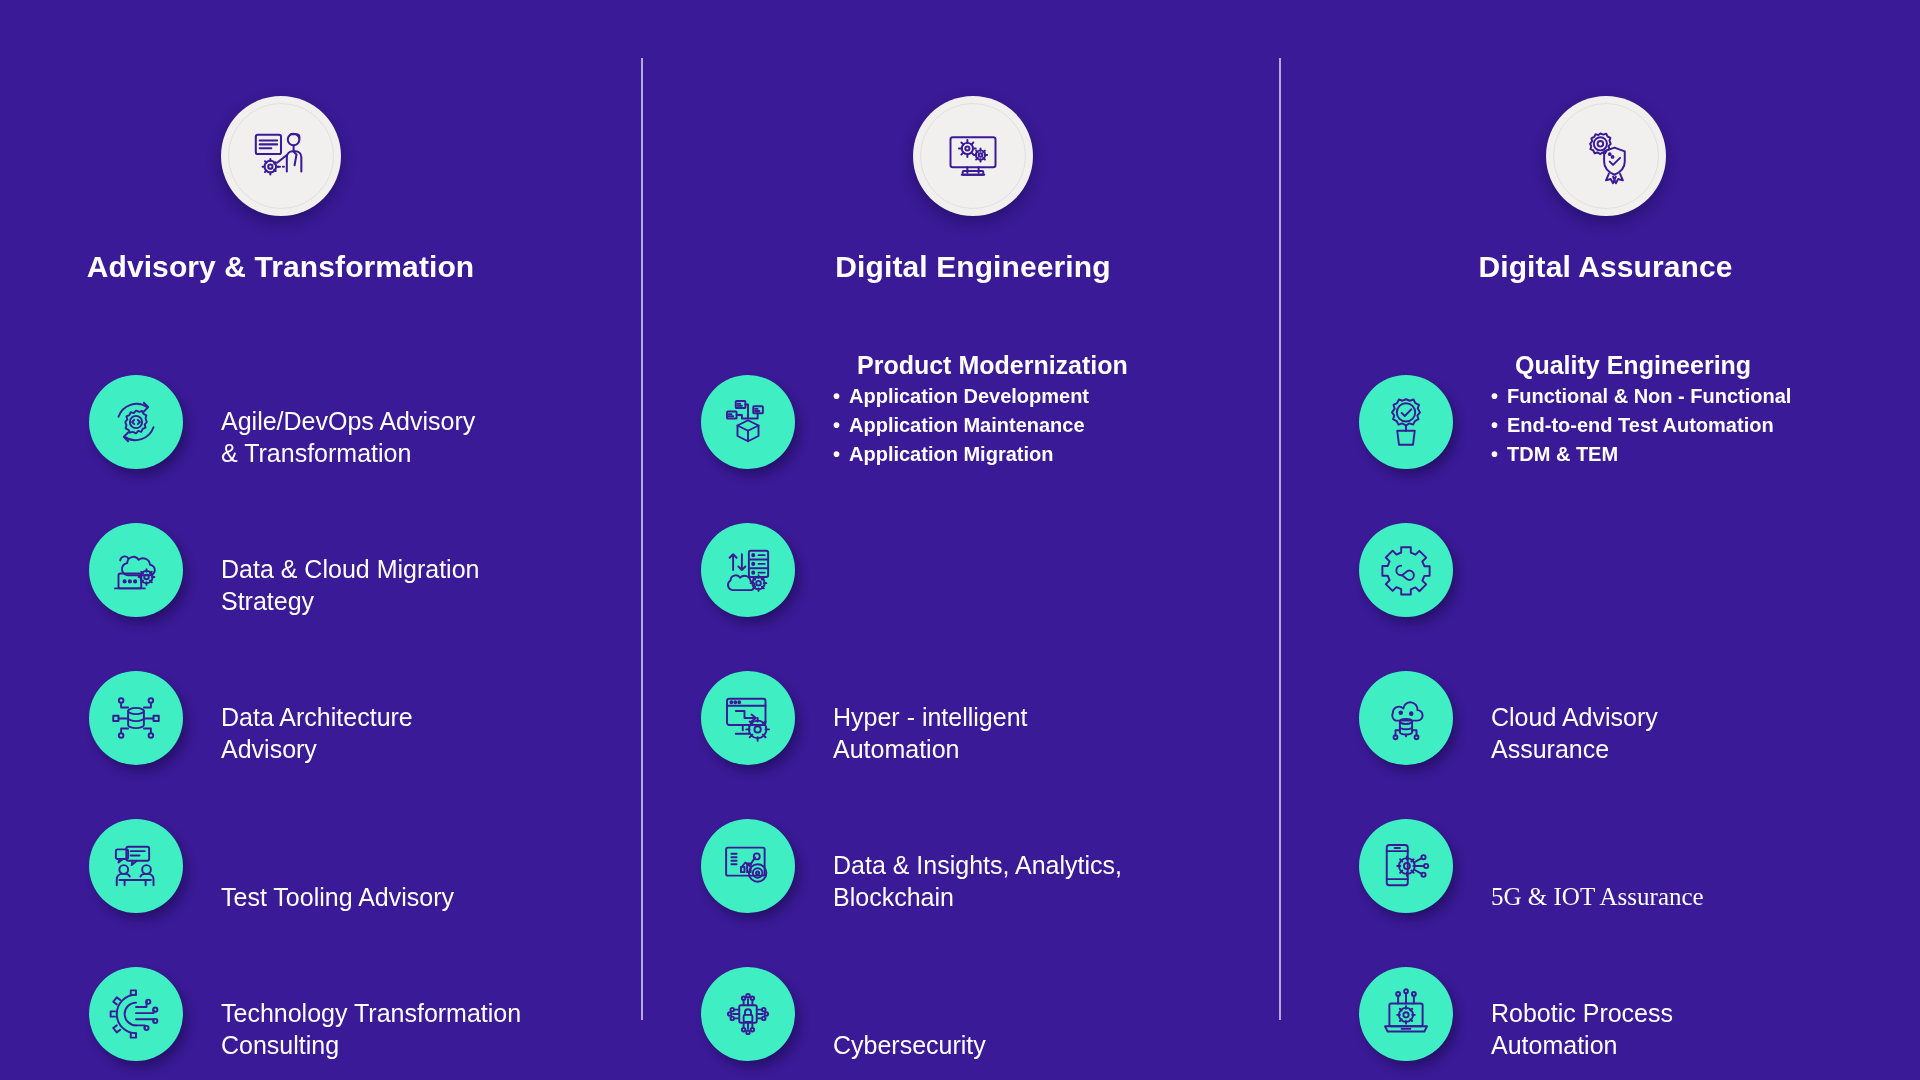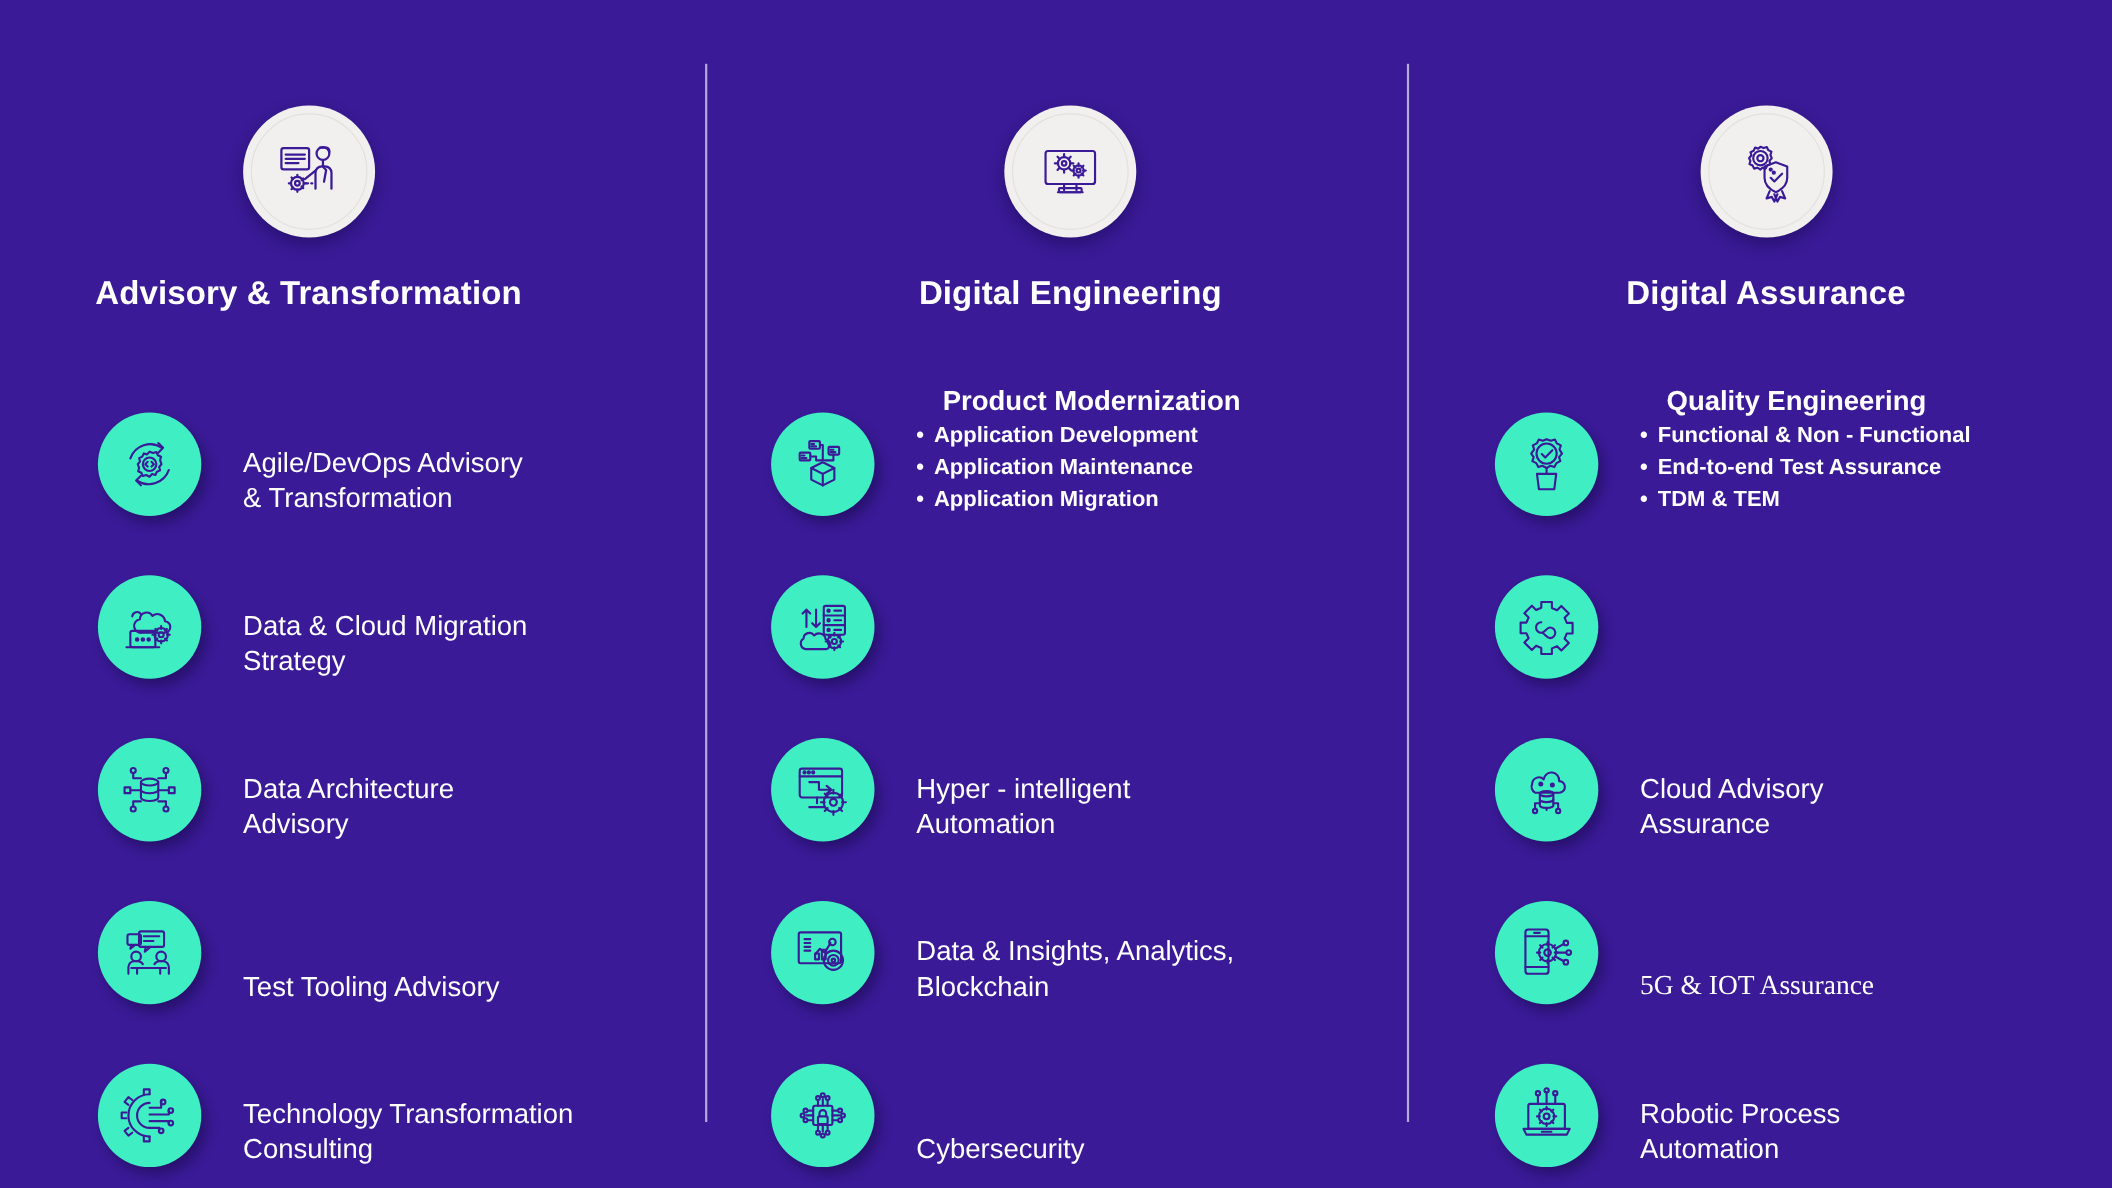--- a/index.html
+++ b/index.html
@@ -448,21 +448,21 @@
             <path d="M27 21.5l3.6 3.6L38 17.5"></path>
             <path d="M32 36v6"></path>
             <path d="M22 42h20l-2 16H24z"></path>
           </svg>
         </div>
           </div>
         <div class="item-text">
           <div class="item-title bold">Quality Engineering</div>
           <div class="sublist">
             <div class="sub"><span class="dot">•</span><span>Functional &amp; Non - Functional</span></div>
-            <div class="sub"><span class="dot">•</span><span>End-to-end Test Assurance</span></div>
+            <div class="sub"><span class="dot">•</span><span>End-to-end Test Automation</span></div>
             <div class="sub"><span class="dot">•</span><span>TDM &amp; TEM</span></div>
           </div>
         </div>
       </div>
 
       <div class="item">
         <div class="item-icon-wrap">
             <div class="item-icon">
           <svg width="56" height="56" viewBox="0 0 64 64" fill="none" stroke="#3A1A96" stroke-width="2.2" stroke-linecap="round" stroke-linejoin="round">
             <path d="M26.5 6h11v6.2l5.4 2.3 4.4-4.4 7.8 7.8-4.4 4.4 2.3 5.4H59v11h-6l-2.3 5.4 4.4 4.4-7.8 7.8-4.4-4.4-5.4 2.3V60h-11v-6.2l-5.4-2.3-4.4 4.4-7.8-7.8 4.4-4.4L11 38.5H5v-11h6l2.3-5.4-4.4-4.4 7.8-7.8 4.4 4.4 5.4-2.3z"></path>

